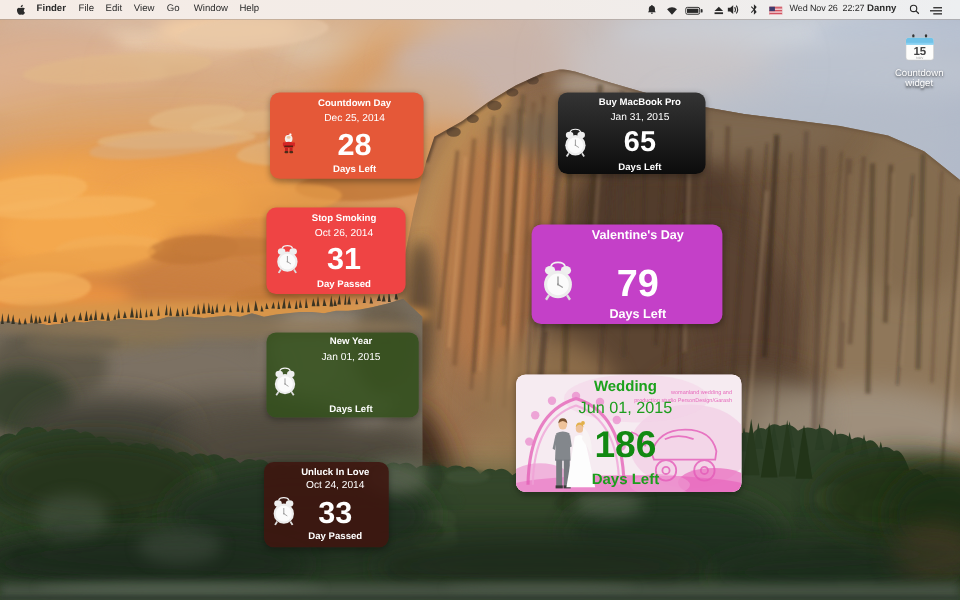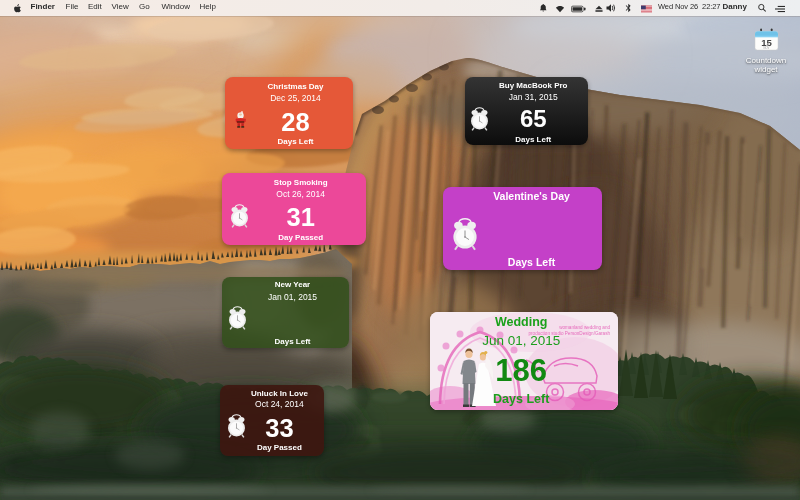--- a/index.html
+++ b/index.html
@@ -470,21 +470,21 @@
     <rect x="1" y="3.5" width="24" height="19.5" rx="2.5" fill="#fdfdfb" stroke="#c9c9c9" stroke-width="0.5"></rect>
     <path d="M1,6 a2.5,2.5 0 0 1 2.5,-2.5 L22.5,3.5 a2.5,2.5 0 0 1 2.5,2.5 L25,9.5 L1,9.5 Z" fill="#6fc2e8"></path>
     <path d="M1,8 L25,8 L25,9.8 L1,9.8 Z" fill="#8ed3f2" opacity="0.8"></path>
     <text x="13" y="18.5" font-size="10" font-weight="bold" fill="#444" text-anchor="middle" font-family="Liberation Sans">15</text>
     <text x="13" y="21.8" font-size="2.8" fill="#999" text-anchor="middle" font-family="Liberation Sans">NOV</text>
   </svg>
   <div style="font-size:8px;font-weight:normal;color:#fff;text-shadow:0 1px 2px rgba(0,0,0,.7);line-height:9px;margin-top:4px;">Countdown widget</div>
 </div>
 
 <div class="card" style="left:224.5px;top:77px;width:128px;height:72px;background:#e55838;">
-  <div class="ln tt" style="top:8.5px">Christmas Day</div>
+  <div class="ln tt" style="top:8.5px">Countdown Day</div>
   <div class="ln dt" style="top:21px">Dec 25, 2014</div>
   <div class="ln num" style="top:44.5px">28</div>
   <div class="ln lb" style="top:64.4px">Days Left</div>
   <svg class="icon" style="left:10.8px;top:34px" width="11.5" height="17.5" viewBox="0 0 12 18">
     <path d="M3.2,2.8 L5,0.6 L7,2 Z" fill="#cc2222"></path>
     <circle cx="7.3" cy="1" r="1" fill="#fff"></circle>
     <ellipse cx="5.8" cy="4.6" rx="3.3" ry="3.4" fill="#f4f0ea"></ellipse>
     <ellipse cx="5.8" cy="3.6" rx="1.6" ry="1.2" fill="#edc5a0"></ellipse>
     <path d="M2.2,8 Q5.8,6.6 9.4,8 L9.8,12.6 L1.8,12.6 Z" fill="#d42525"></path>
     <rect x="0.8" y="7.8" width="1.7" height="3.6" rx="0.8" fill="#d42525"></rect>
@@ -500,32 +500,33 @@
 <div class="card" style="left:464.5px;top:77px;width:123.5px;height:68px;background:linear-gradient(#343434,#0c0c0c);">
   <div class="ln tt" style="top:8px">Buy MacBook Pro</div>
   <div class="ln dt" style="top:19.5px">Jan 31, 2015</div>
   <div class="ln num" style="top:41.8px;font-size:24px">65</div>
   <div class="ln lb" style="top:61.5px">Days Left</div>
   <svg class="icon" style="left:5px;top:27.8px" width="19" height="26.3" viewBox="0 0 26 36">
       <use href="#clock"></use>
     </svg>
 </div>
 
-<div class="card" style="left:221.7px;top:173.4px;width:144px;height:72px;background:#ec4899;">
+<div class="card" style="left:221.7px;top:173.4px;width:116px;height:72px;background:#ef4444;">
   <div class="ln tt" style="top:8.3px">Stop Smoking</div>
   <div class="ln dt" style="top:21px">Oct 26, 2014</div>
   <div class="ln num" style="top:44px">31</div>
   <div class="ln lb" style="top:63.6px">Day Passed</div>
   <svg class="icon" style="left:8px;top:28.7px" width="19" height="26.3" viewBox="0 0 26 36">
       <use href="#clock"></use>
     </svg>
 </div>
 
 <div class="card" style="left:443px;top:187px;width:159px;height:83px;background:#c440c8;">
   <div class="ln tt" style="left:18px;top:9px;font-size:10.5px">Valentine's Day</div>
+  <div class="ln num" style="left:18px;top:48.5px;font-size:31.5px">79</div>
   <div class="ln lb" style="left:18px;top:74.5px;font-size:10.5px">Days Left</div>
   <svg class="icon" style="left:9px;top:28px" width="26" height="36" viewBox="0 0 26 36">
       <use href="#clock"></use>
     </svg>
 </div>
 
 <div class="card" style="left:221.7px;top:277px;width:127.6px;height:71px;background:rgba(50,79,27,0.88);">
   <div class="ln tt" style="top:7px">New Year</div>
   <div class="ln dt" style="top:20px">Jan 01, 2015</div>
   <div class="ln lb" style="top:64.4px">Days Left</div>

